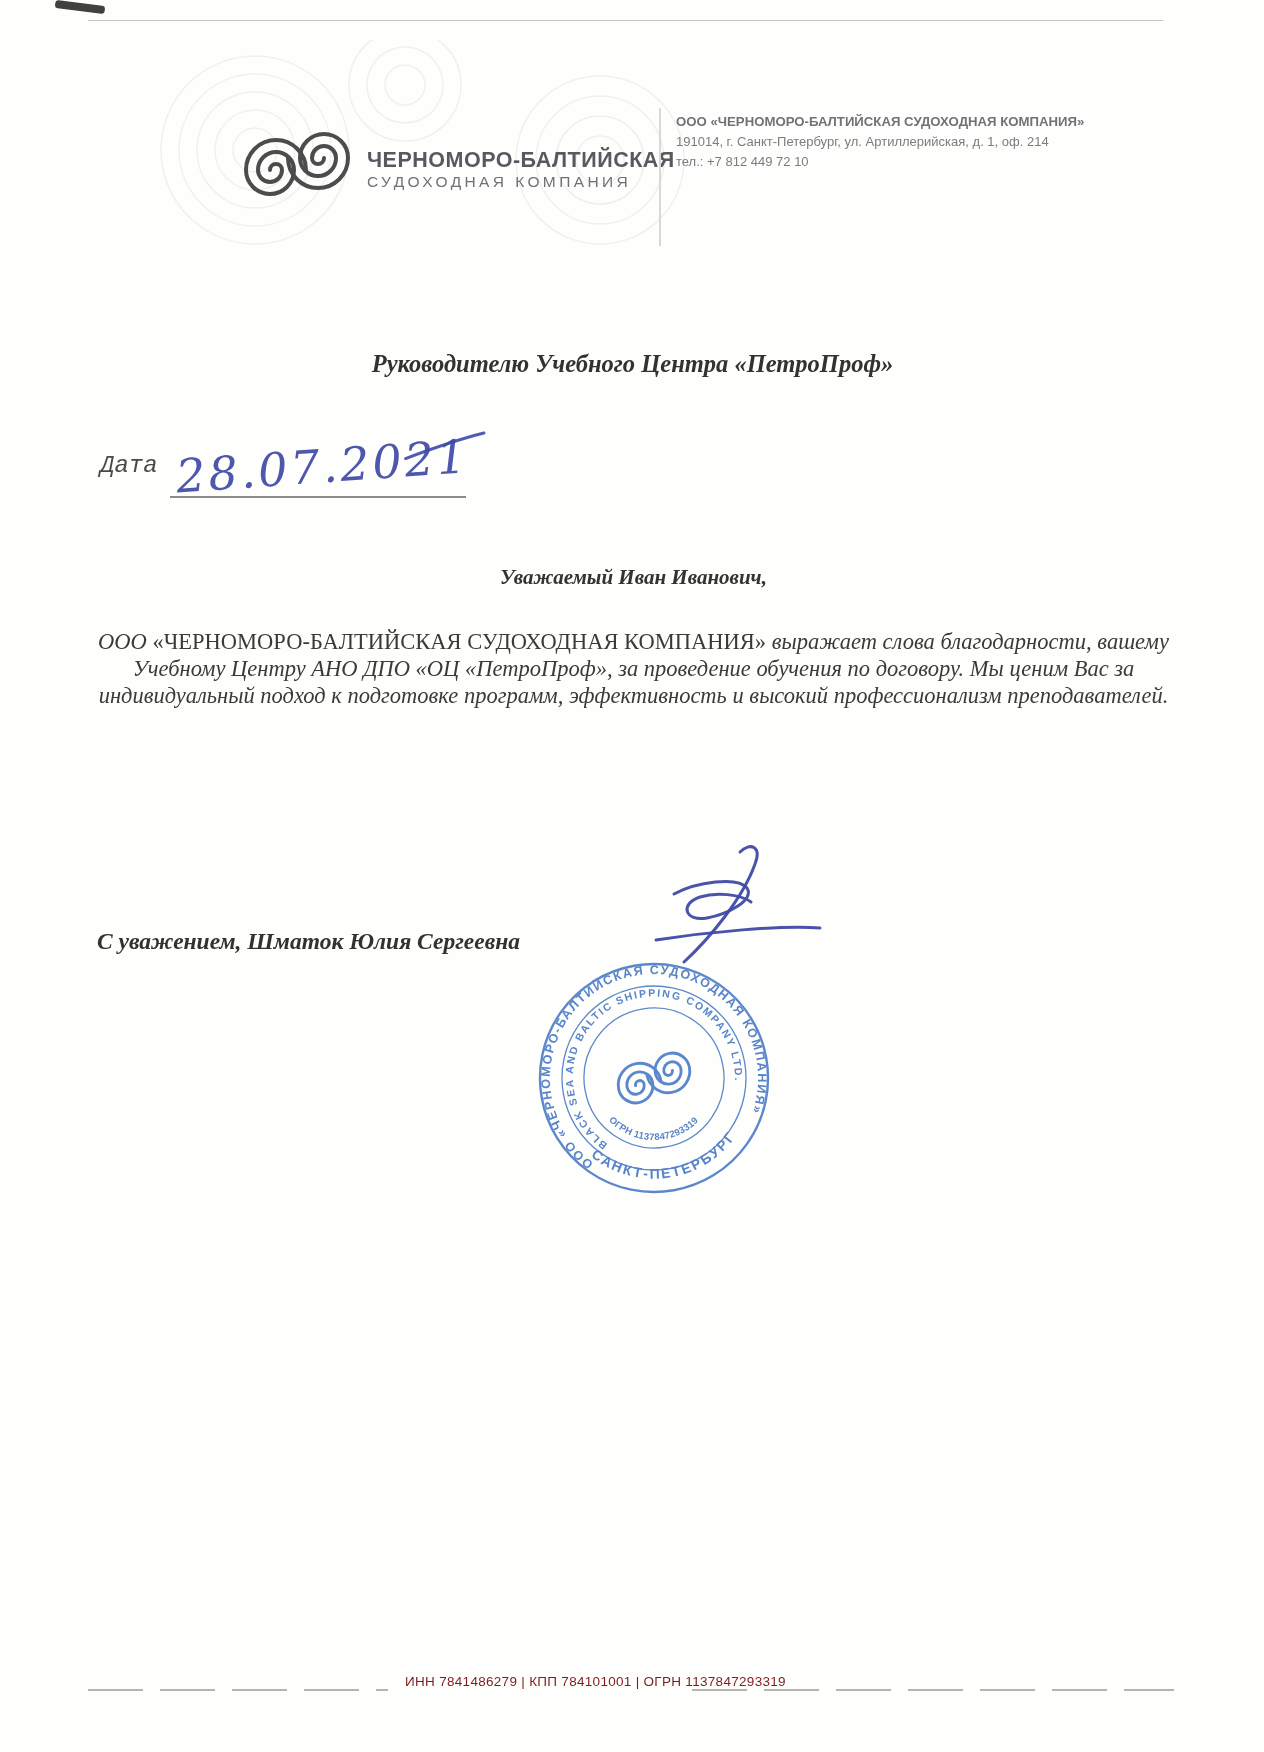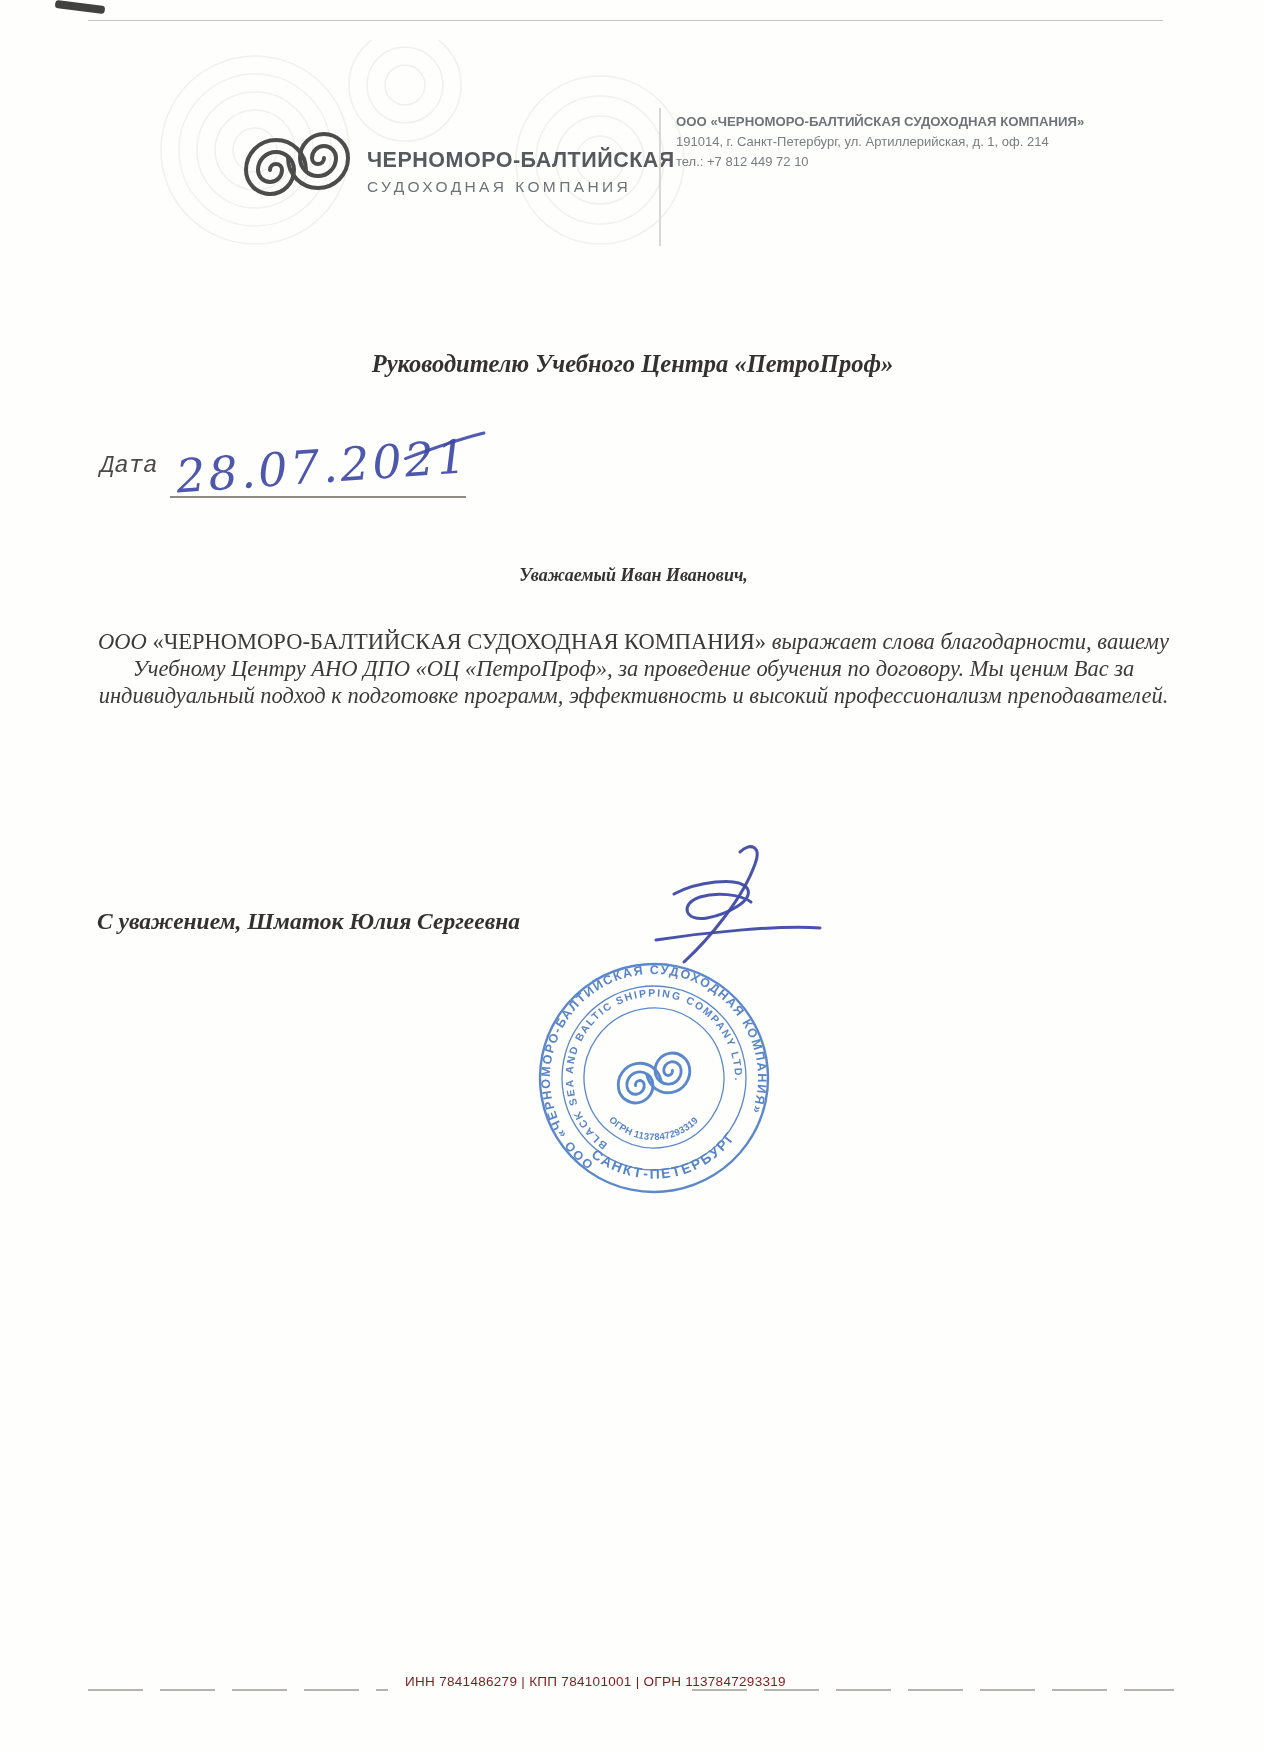--- a/index.html
+++ b/index.html
@@ -13,44 +13,44 @@
   }
   
   .scan-line-top{position:absolute;left:88px;top:20px;width:1075px;height:1px;background:#c9c6c0;}
   .ink-mark{position:absolute;left:55px;top:3px;width:50px;height:8px;background:#20201e;border-radius:3px;transform:rotate(7deg);opacity:.85;}
   
   .wm{position:absolute;opacity:.55;}
   
   .logo-svg{position:absolute;left:233px;top:102px;color:#4c4c4c;}
   .logo-text{position:absolute;left:367px;top:148px;font-family:Liberation Sans, sans-serif;}
   .logo-title{font-size:21.5px;font-weight:bold;color:#565a5e;letter-spacing:.5px;}
-  .logo-sub{font-size:15.5px;color:#6e7276;letter-spacing:3.4px;margin-top:5px;}
+  .logo-sub{font-size:15.5px;color:#6e7276;letter-spacing:3.4px;}
   .hdr-divider{position:absolute;left:659px;top:108px;width:2px;height:138px;background:#dad8d4;}
   .contact{position:absolute;left:676px;font-family:"Liberation Sans",sans-serif;color:#797d81;font-size:13px;line-height:20px;}
   .contact-ru{top:112px;}
   .contact-en{top:196px;}
   .contact .c-name{font-weight:bold;color:#6f7377;font-size:13.2px;}
   
   .addressee{position:absolute;left:97px;top:350px;width:1071px;text-align:center;
     font-size:24.5px;font-weight:bold;font-style:italic;color:#333231;}
   
   .date-label{position:absolute;left:100px;top:452px;font-size:24px;font-style:italic;color:#4a4947;font-family:Liberation Mono, monospace;}
   .date-underline{position:absolute;left:170px;top:496px;width:296px;height:2px;background:#8f8c86;}
   .date-hand{position:absolute;left:168px;top:398px;}
   .date-hand text{font-family:"DejaVu Serif",serif;font-style:italic;font-size:46px;fill:#3e49a6;letter-spacing:3px;opacity:.92;}
   .date-hand path{stroke:#3e49a6;stroke-width:3;fill:none;stroke-linecap:round;opacity:.9;}
   
   .salutation{position:absolute;left:97px;top:565px;width:1073px;text-align:center;
-    font-size:18px;font-weight:bold;font-style:italic;color:#343331;}
+    font-size:21px;font-weight:bold;font-style:italic;color:#343331;}
   .para{position:absolute;left:97px;width:1073px;text-align:center;font-size:22.5px;
     font-style:italic;line-height:27px;color:#3b3a38;}
   .para-1{top:628px;}
   .para-2{top:774px;}
   .caps-upright{font-style:normal;}
-  .signoff{position:absolute;left:97px;top:908px;font-size:23.5px;font-weight:bold;font-style:italic;color:#333231;}
+  .signoff{position:absolute;left:97px;top:928px;font-size:23.5px;font-weight:bold;font-style:italic;color:#333231;}
   
   .signature-svg{position:absolute;left:588px;top:840px;}
   .signature-svg path{stroke:#3f4aa5;stroke-width:3;fill:none;stroke-linecap:round;stroke-linejoin:round;opacity:.95;}
   
   .stamp{position:absolute;left:522px;top:946px;opacity:.9;}
   .stamp .st-ring{fill:none;stroke:#4a7cc7;}
   .stamp text{fill:#4677c3;font-family:"Liberation Sans",sans-serif;font-weight:bold;}
   .stamp .t-outer{font-size:12.5px;letter-spacing:1.6px;}
   .stamp .t-mid{font-size:10.5px;letter-spacing:1.8px;}
   .stamp .t-bottom{font-size:14px;letter-spacing:2px;}

